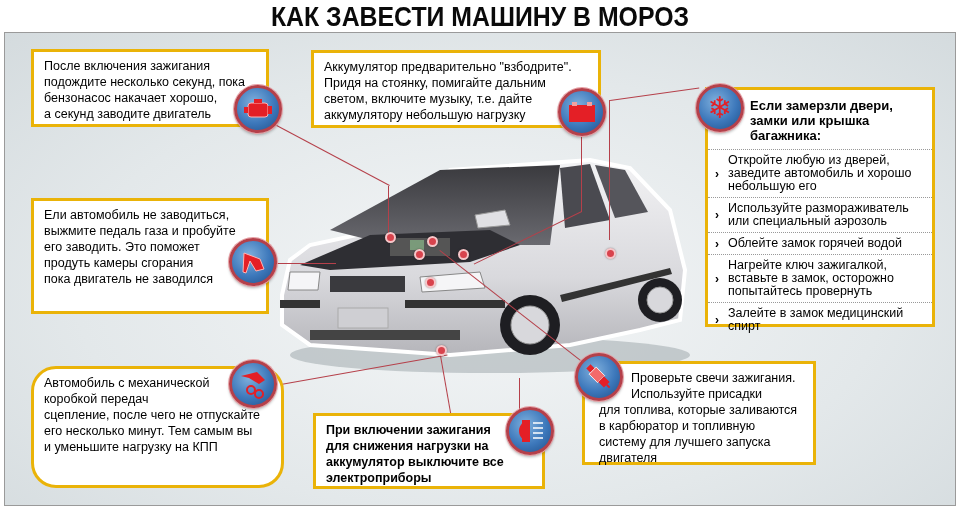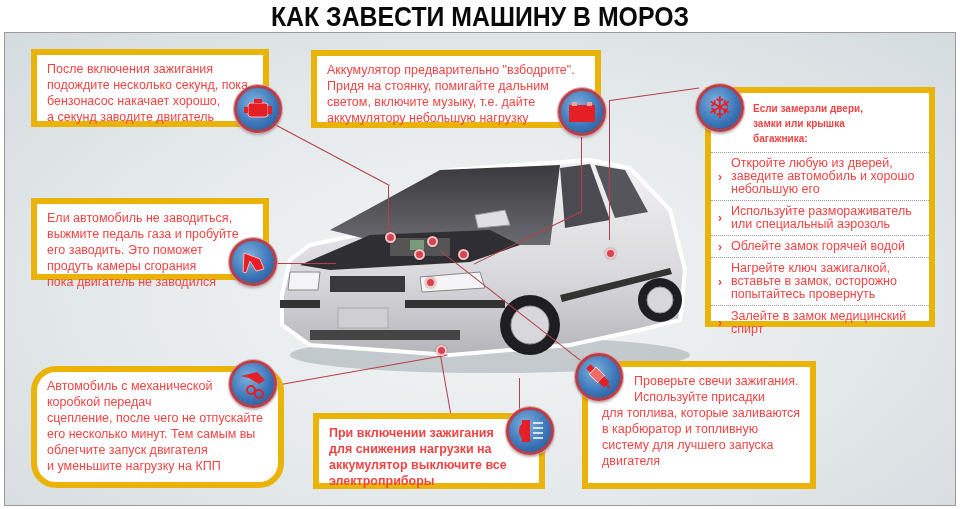--- a/index.html
+++ b/index.html
@@ -9,37 +9,37 @@
     position: absolute; left: 0; top: 2px; width: 960px; text-align: center;
     font-family: "Liberation Sans", sans-serif; font-weight: bold; font-size: 27px;
     letter-spacing: 0px; color: #0a0a0a; transform: scaleX(0.92);
   }
   .panel {
     position: absolute; left: 4px; top: 32px; width: 952px; height: 474px;
     border: 1px solid #9a9a9a;
     background: radial-gradient(ellipse at 50% 55%, #f4f6f7 0%, #e3e8ea 60%, #d4dbde 100%);
   }
   .box {
-    position: absolute; background: #ffffff; border: 6px solid #eab308;
-    font-size: 12.5px; line-height: 16px; color: #ef4444; padding: 6px 10px;
+    position: absolute; background: #ffffff; border: 3px solid #eab308;
+    font-size: 12.5px; line-height: 16px; color: #000000; padding: 6px 10px;
   }
   .box p { white-space: nowrap; }
   .icon-circle {
     position: absolute; width: 48px; height: 48px; border-radius: 50%;
     background: radial-gradient(circle at 40% 35%, #7fb0dd 0%, #3d78bb 55%, #1f4f8a 100%);
     border: 3px solid #b5404a; box-shadow: 0 0 0 1px #e8a0a5, 0 2px 3px rgba(0,0,0,0.3);
     display: flex; align-items: center; justify-content: center;
   }
   .line { position: absolute; background: #b5404a; transform-origin: 0 0; height: 1.2px; }
   .dot {
     position: absolute; width: 11px; height: 11px; border-radius: 50%;
     background: #d8434d; border: 2px solid #f6c6c9; box-shadow: 0 0 2px rgba(0,0,0,0.4);
   }
   .frost-box { padding: 0; }
-  .frost-head { font-weight: bold; font-size: 10px; line-height: 15px; padding: 8px 10px 6px 42px; }
+  .frost-head { font-weight: bold; font-size: 13px; line-height: 15px; padding: 8px 10px 6px 42px; }
   .frost-item { position: relative; padding: 4px 8px 4px 20px; font-size: 12.5px; line-height: 13px; border-top: 1px dotted #999; }
   .frost-item:first-of-type { border-top: none; }
   .frost-item .chev { position: absolute; left: 7px; top: 50%; transform: translateY(-50%); font-weight: bold; font-size: 12px; }
 </style>
 </head>
 <body>
 
 <div class="title">КАК ЗАВЕСТИ МАШИНУ В МОРОЗ</div>
 
 <div class="panel"></div>
@@ -166,39 +166,38 @@
   <div class="frost-item">
     <span class="chev">›</span>
     <p>Залейте в замок медицинский</p>
     <p>спирт</p>
   </div>
 </div>
 <div class="icon-circle" style="left:696px;top:84px">
   <span style="color:#e41f26;font-size:30px;line-height:1;font-family:'DejaVu Sans',sans-serif;">❄</span>
 </div>
 
-<div class="box" style="left:31px;top:198px;width:238px;height:82px;">
+<div class="box" style="left:31px;top:198px;width:238px;height:116px;">
   <p>Ели автомобиль не заводиться,</p>
   <p>выжмите педаль газа и пробуйте</p>
   <p>его заводить. Это поможет</p>
   <p>продуть камеры сгорания</p>
   <p>пока двигатель не заводился</p>
 </div>
 <div class="icon-circle" style="left:229px;top:238px">
   <svg width="30" height="30" viewBox="0 0 30 30">
       <path d="M6 6 L22 12 L26 22 L18 24 L12 14 L8 26 L5 25 Z" fill="#e41f26" stroke="#ffb3b3"></path>
     </svg>
 </div>
 
 <div class="box" style="left:31px;top:366px;width:253px;height:122px;border-radius:25px;">
   <p>Автомобиль с механической</p>
   <p>коробкой передач</p>
   <p>сцепление, после чего не отпускайте</p>
   <p>его несколько минут. Тем самым вы</p>
-  <p>облегчите запуск двигателя</p>
   <p>и уменьшите нагрузку на КПП</p>
 </div>
 <div class="icon-circle" style="left:229px;top:360px">
   <svg width="32" height="32" viewBox="0 0 32 32">
       <path d="M4 8 L20 4 L28 12 L22 16 L12 10 Z" fill="#e41f26"></path>
       <circle cx="14" cy="22" r="4" fill="none" stroke="#e41f26" stroke-width="2"></circle>
       <circle cx="22" cy="26" r="4" fill="none" stroke="#e41f26" stroke-width="2"></circle>
     </svg>
 </div>
 
@@ -214,21 +213,21 @@
       <rect x="8" y="2" width="8" height="22" fill="#e41f26"></rect>
       <g stroke="#fff" stroke-width="1.5">
         <line x1="19" y1="5" x2="29" y2="5"></line>
         <line x1="19" y1="10" x2="29" y2="10"></line>
         <line x1="19" y1="15" x2="29" y2="15"></line>
         <line x1="19" y1="20" x2="29" y2="20"></line>
       </g>
     </svg>
 </div>
 
-<div class="box" style="left:582px;top:361px;width:234px;height:128px;padding-left:14px;">
+<div class="box" style="left:582px;top:361px;width:234px;height:104px;padding-left:14px;">
   <p style="padding-left:32px">Проверьте свечи зажигания.</p>
   <p style="padding-left:32px">Используйте присадки</p>
   <p>для топлива, которые заливаются</p>
   <p>в карбюратор и топливную</p>
   <p>систему для лучшего запуска</p>
   <p>двигателя</p>
 </div>
 <div class="icon-circle" style="left:575px;top:353px">
   <svg width="34" height="34" viewBox="0 0 34 34">
       <g transform="rotate(-45 17 17)">

